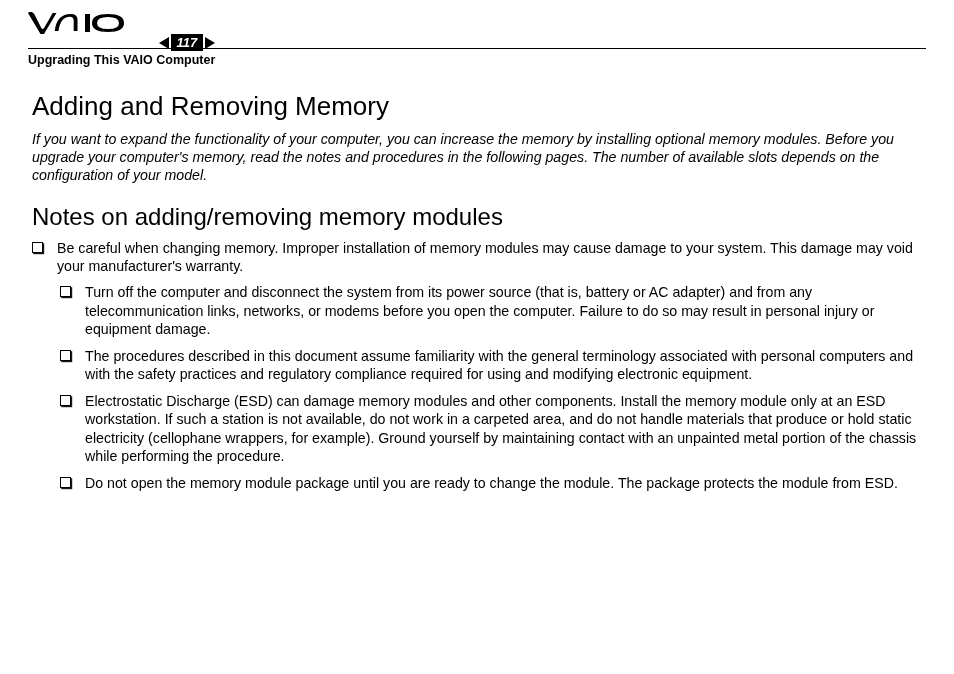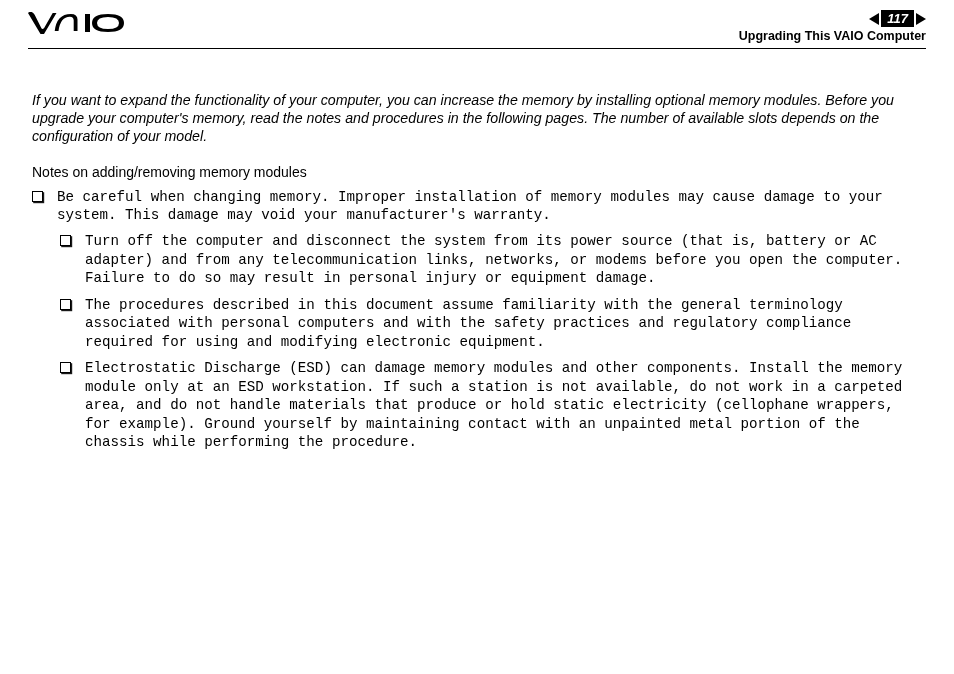--- a/index.html
+++ b/index.html
@@ -15,20 +15,21 @@
     width: 100%;
     height: 100%;
     padding: 10px 28px 20px 28px;
   }
   .header {
     display: flex;
     justify-content: space-between;
     align-items: flex-start;
     height: 36px;
     margin-bottom: 2px;
+    flex-direction: column;
   }
   .logo {
     display: flex;
     align-items: center;
     padding-top: 2px;
   }
   .nav-block {
     display: flex;
     flex-direction: column;
     align-items: flex-end;
@@ -80,25 +81,25 @@
     font-weight: normal;
     margin-bottom: 8px;
   }
   .intro {
     font-size: 14.2px;
     line-height: 1.28;
     margin-bottom: 18px;
     font-style: italic;
   }
   h2 {
-    font-size: 14px;
+    font-size: 24px;
     font-weight: normal;
     margin-bottom: 8px;
   }
-  ul { list-style: none; font-family: Liberation Mono, monospace; }
+  ul { list-style: none; }
   li.item {
     display: flex;
     align-items: flex-start;
     gap: 14px;
     font-size: 14.2px;
     line-height: 1.3;
     margin-bottom: 8px;
   }
   li.item > .bullet {
     flex: 0 0 auto;
@@ -138,20 +139,21 @@
         <div class="arrow arrow-left"></div>
         <div class="page-num">117</div>
         <div class="arrow arrow-right"></div>
       </div>
       <div class="section-title">Upgrading This VAIO Computer</div>
     </div>
   </div>
   <hr class="rule">
 
   <div class="content">
+    <h1>Adding and Removing Memory</h1>
     <p class="intro">If you want to expand the functionality of your computer, you can increase the memory by installing optional memory modules. Before you upgrade your computer's memory, read the notes and procedures in the following pages. The number of available slots depends on the configuration of your model.</p>
     <h2>Notes on adding/removing memory modules</h2>
 
     <ul>
       <li class="item">
         <span class="bullet"></span>
         <span class="item-text">Be careful when changing memory. Improper installation of memory modules may cause damage to your system. This damage may void your manufacturer's warranty.</span>
       </li>
     </ul>
 
@@ -161,15 +163,19 @@
         <span class="item-text">Turn off the computer and disconnect the system from its power source (that is, battery or AC adapter) and from any telecommunication links, networks, or modems before you open the computer. Failure to do so may result in personal injury or equipment damage.</span>
       </li>
       <li class="item">
         <span class="bullet"></span>
         <span class="item-text">The procedures described in this document assume familiarity with the general terminology associated with personal computers and with the safety practices and regulatory compliance required for using and modifying electronic equipment.</span>
       </li>
       <li class="item">
         <span class="bullet"></span>
         <span class="item-text">Electrostatic Discharge (ESD) can damage memory modules and other components. Install the memory module only at an ESD workstation. If such a station is not available, do not work in a carpeted area, and do not handle materials that produce or hold static electricity (cellophane wrappers, for example). Ground yourself by maintaining contact with an unpainted metal portion of the chassis while performing the procedure.</span>
       </li>
+      <li class="item">
+        <span class="bullet"></span>
+        <span class="item-text">Do not open the memory module package until you are ready to change the module. The package protects the module from ESD.</span>
+      </li>
     </ul>
   </div>
 </div>
 
 </body></html>

